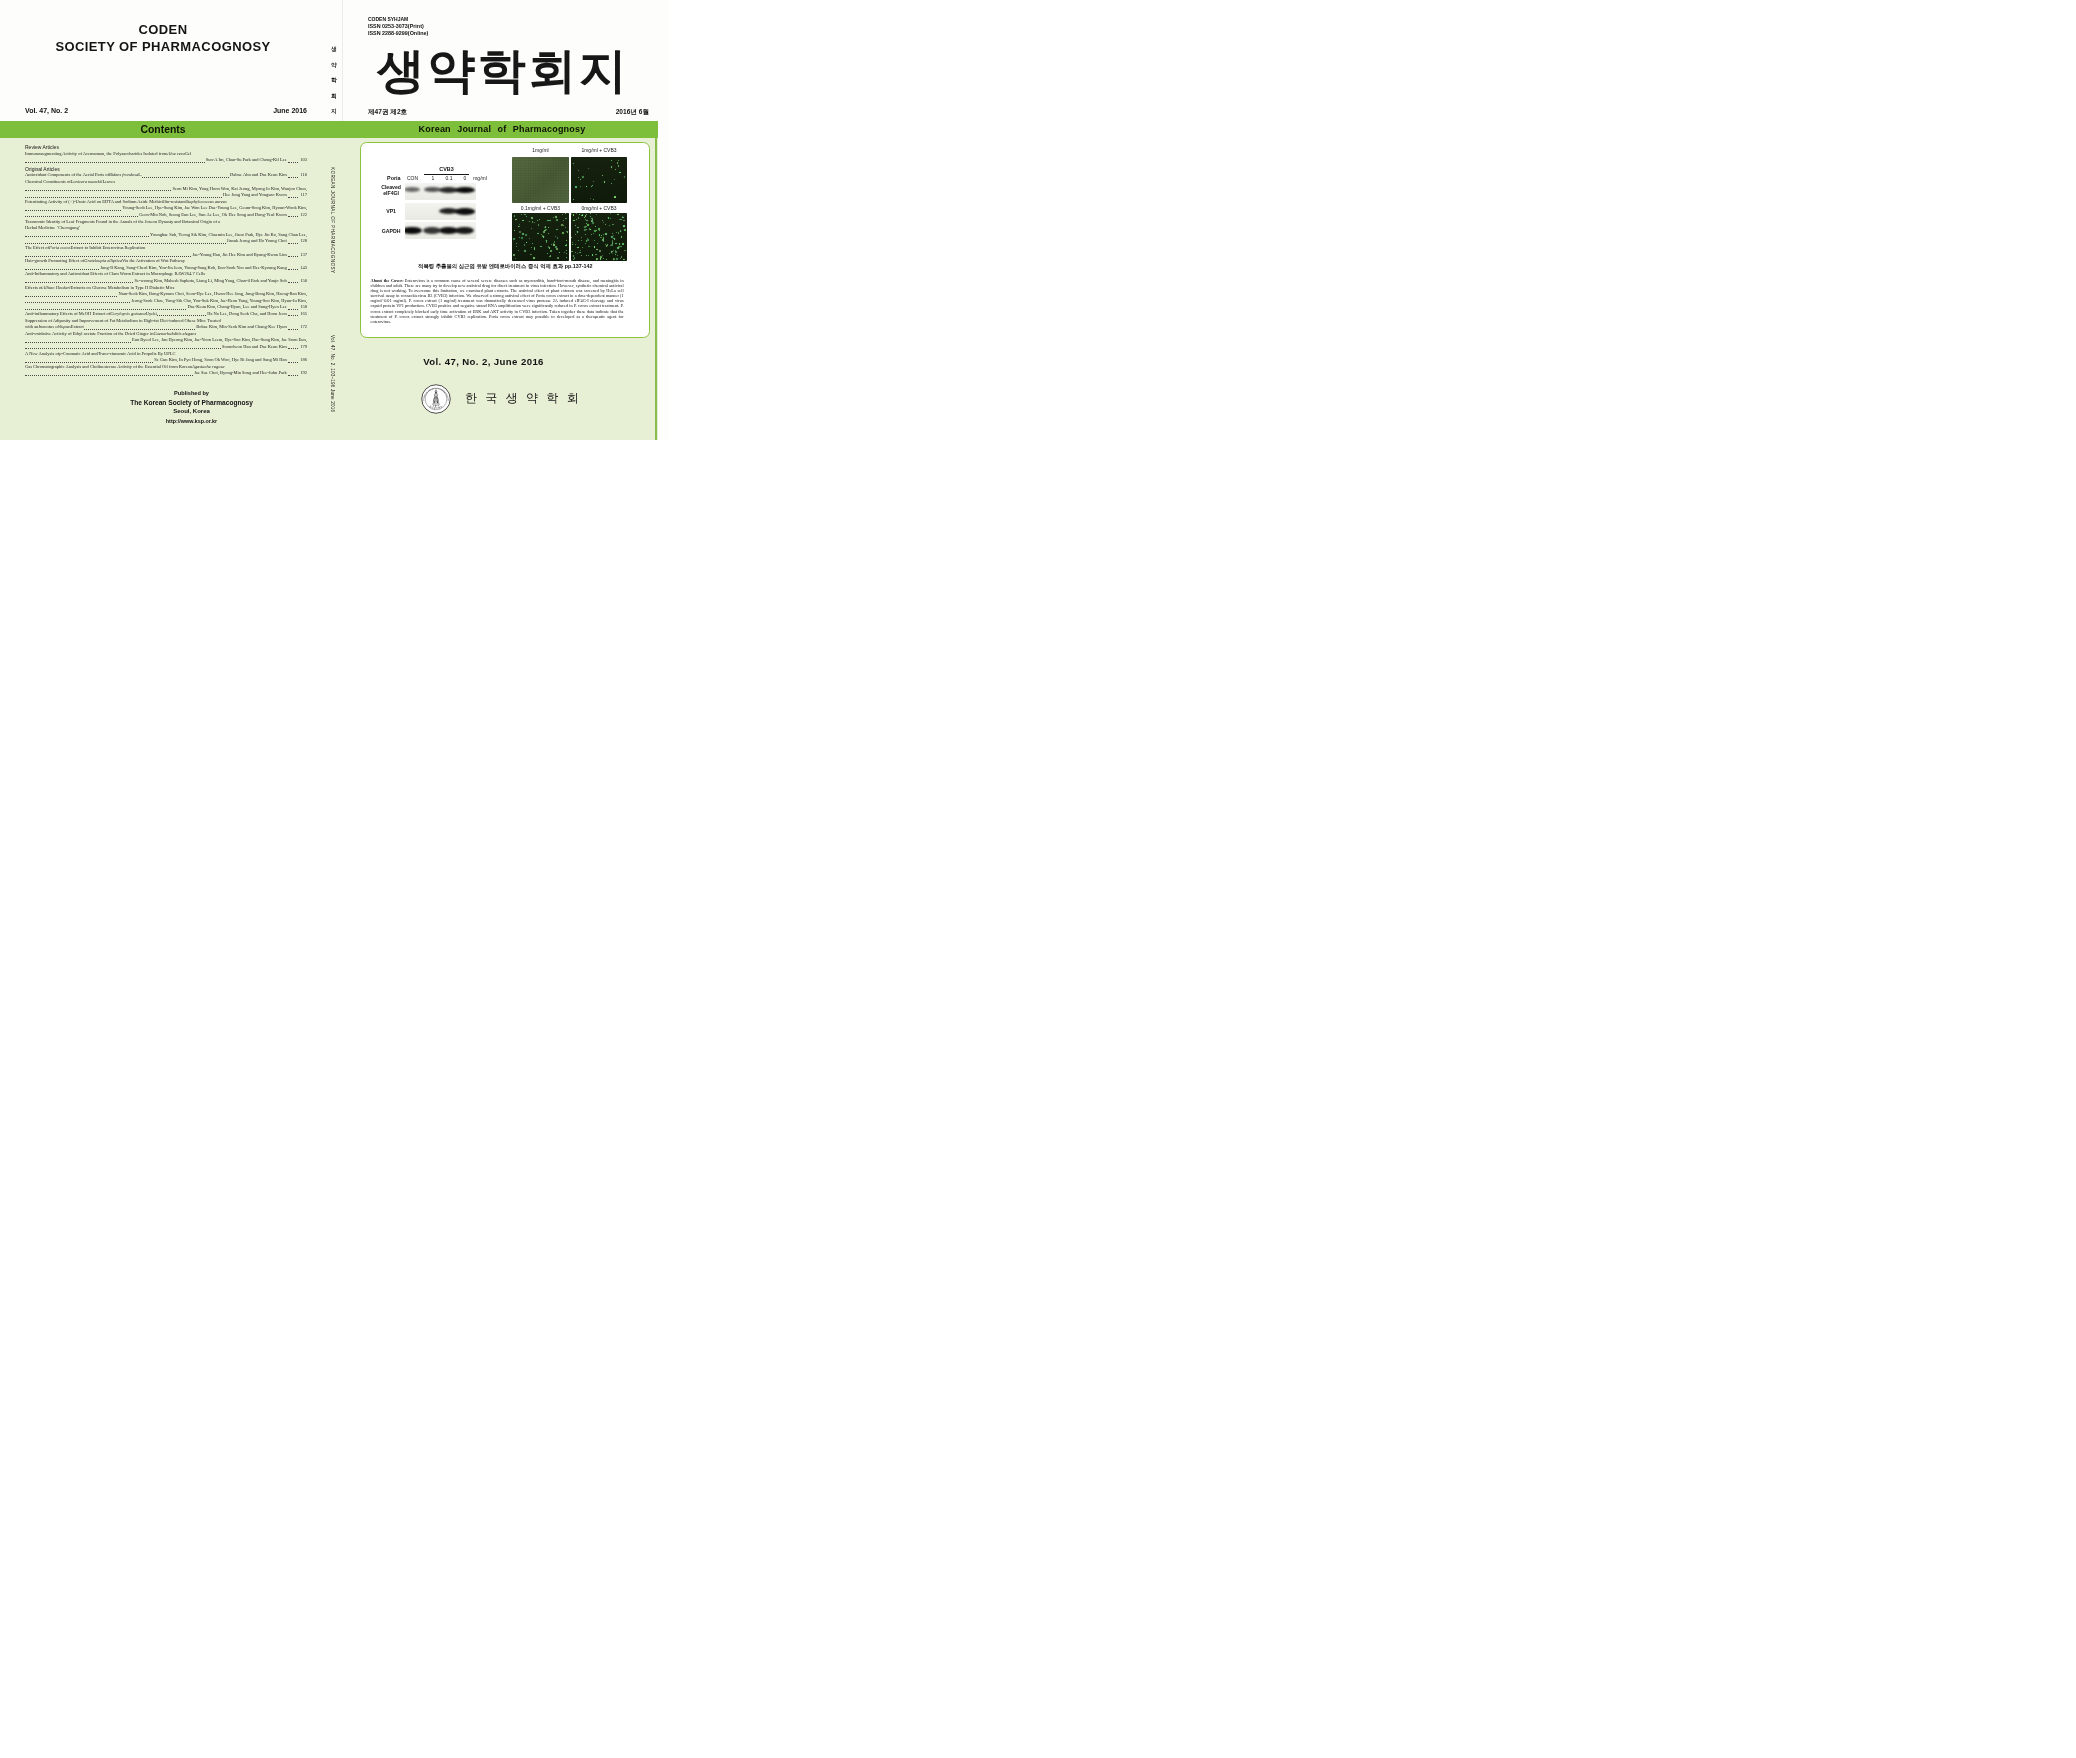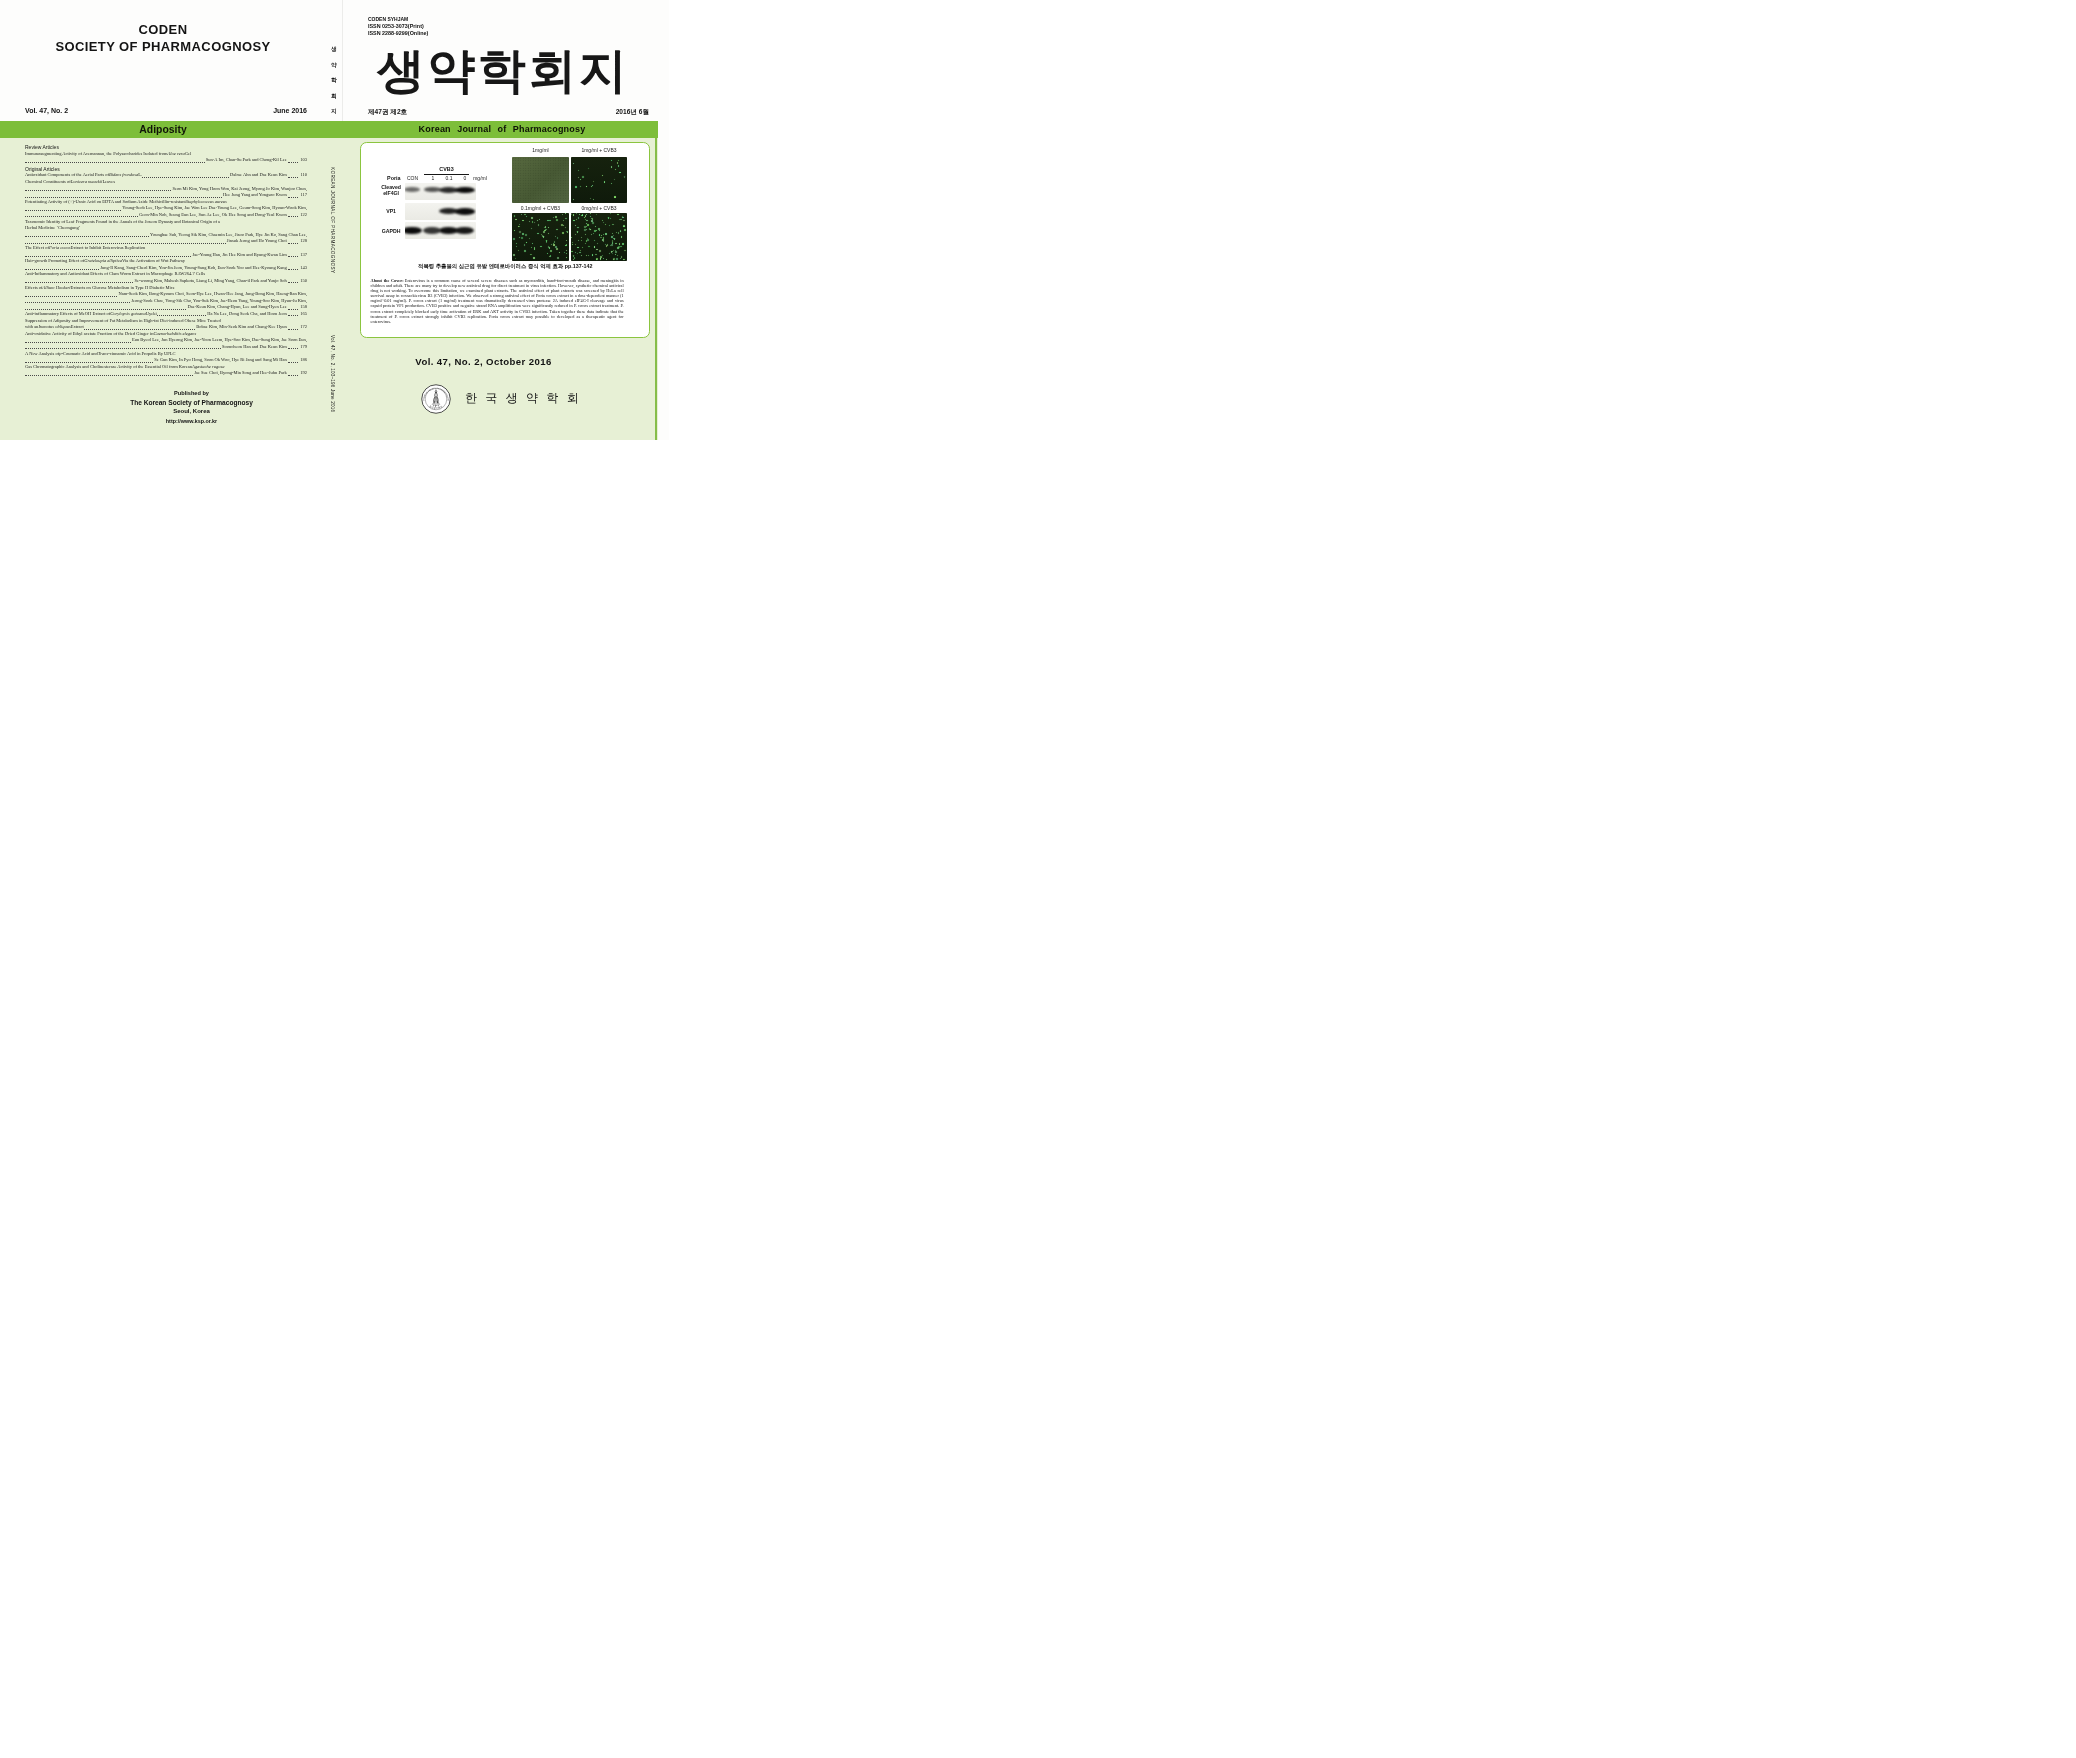--- a/index.html
+++ b/index.html
@@ -86,21 +86,21 @@
   .society{position:absolute;left:465px;top:390px;font-size:12px;letter-spacing:2.5px;color:#161616;}
 </style>
 </head>
 <body>
 
 <div class="canvas">
 
   <div class="pale-bg" style="background: rgb(231, 240, 213);"></div>
   <div class="spine-sep"></div>
   <div class="band" style="background: rgb(125, 190, 58);">
-    <span class="band-left">Adiposity</span>
+    <span class="band-left">Contents</span>
     <span class="band-right">Korean Journal of Pharmacognosy</span>
   </div>
   <div class="edge-strip" style="background: rgb(134, 189, 74);"></div>
 
   <div class="fc-title">
     <div>CODEN</div>
     <div>SOCIETY OF PHARMACOGNOSY</div>
   </div>
   <div class="fc-volrow">
     <span>Vol. 47, No. 2</span>
@@ -633,21 +633,21 @@
           <span class="speck" style="width: 1.2px; height: 1px; left: 4.35514%; top: 15.4815%; background: rgba(108, 226, 123, 0.94); box-shadow: rgba(120, 230, 140, 0.6) 0px 0px 0.8px;"></span>
           <span class="speck" style="width: 1.5px; height: 1.5px; left: 87.9337%; top: 68.0477%; background: rgba(102, 214, 111, 0.65); box-shadow: rgba(120, 230, 140, 0.6) 0px 0px 0.8px;"></span>
         </div>
       </div>
     <div class="fig-caption">적복령 추출물의 심근염 유발 엔테로바이러스 증식 억제 효과 pp.137-142</div>
     <div class="about">
       <b>About the Cover:</b><span>Enterovirus is a common cause of several severe diseases such as myocarditis, hand-foot-mouth disease, and meningitis in children and adult. There are many try to develop new antiviral drug for direct treatment in virus infection. However, synthetic chemical antiviral drug is not working. To overcome this limitation, we examined plant extracts. The antiviral effect of plant extracts was screened by HeLa cell survival assay in coxsackievirus B3 (CVB3) infection. We observed a strong antiviral effect of Poria cocos extract in a dose-dependent manner (1 mg/ml~0.01 mg/ml). P. cocos extract (1 mg/ml) treatment was dramatically decreased virus protease 2A induced eIF4G-I cleavage and virus capsid protein VP1 production. CVB3 positive and negative strand RNA amplification were significantly reduced in P. cocos extract treatment. P. cocos extract completely blocked early time activation of ERK and AKT activity in CVB3 infection. Taken together these data indicate that the treatment of P. cocos extract strongly inhibit CVB3 replication. Poria cocos extract may possible to developed as a therapeutic agent for enterovirus.</span>
     </div>
   </div>
 
-  <div class="bc-vol-en">Vol. 47, No. 2, October 2016</div>
+  <div class="bc-vol-en">Vol. 47, No. 2, June 2016</div>
 
   <svg class="logo" viewBox="0 0 100 100">
     <defs>
       <path id="arcTop" d="M 11,56 A 39,39 0 1 1 89,56"></path>
       <path id="arcBottom" d="M 21,66 A 33,33 0 0 0 79,66"></path>
     </defs>
     <circle cx="50" cy="50" r="47.5" fill="#ffffff" stroke="#1c1c1c" stroke-width="2.6"></circle>
     <circle cx="50" cy="50" r="36" fill="none" stroke="#1c1c1c" stroke-width="1.1"></circle>
     <text font-family="Liberation Sans, sans-serif" font-size="6" fill="#161616" letter-spacing="0.2">
       <textPath href="#arcTop" startOffset="50%" text-anchor="middle">THE KOREAN SOCIETY OF PHARMACOGNOSY</textPath>

